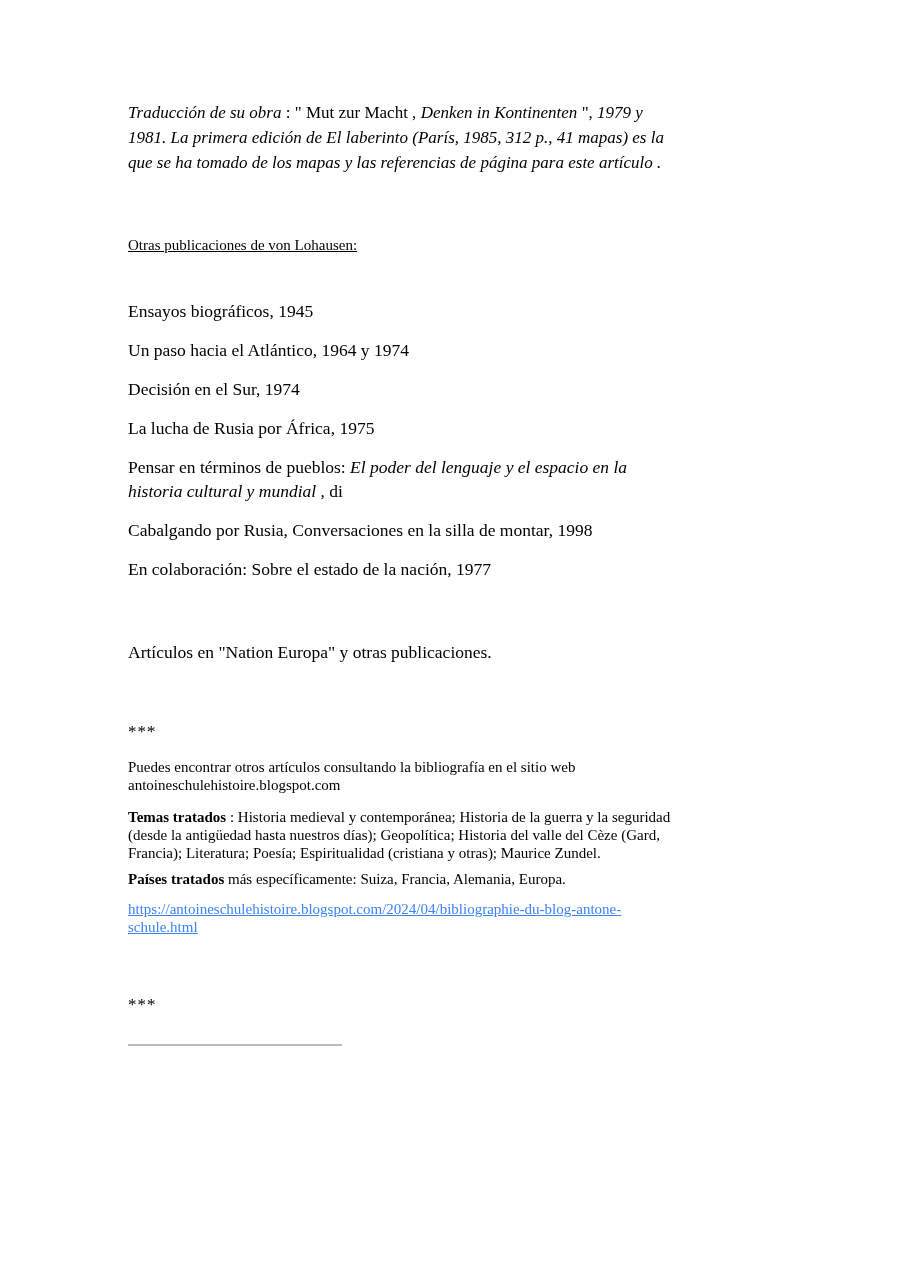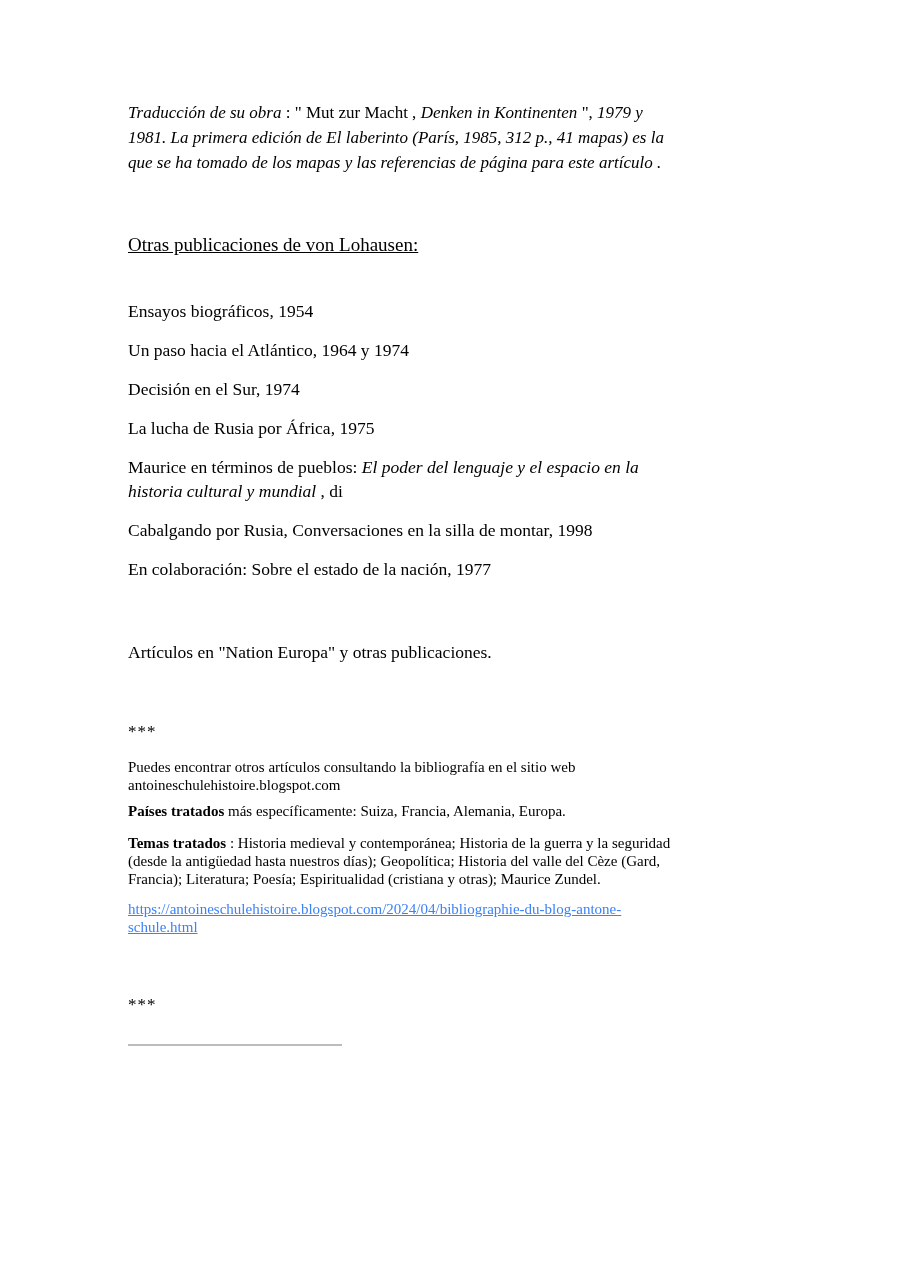--- a/index.html
+++ b/index.html
@@ -21,21 +21,21 @@
   p { margin: 0; }
   .intro {
     font-size: 17px;
     line-height: 25px;
     font-style: italic;
   }
   .intro .roman { font-style: normal; }
   .heading {
     margin-top: 58px;
     margin-bottom: 42px;
-    font-size: 19px;
+    font-size: 15px;
     line-height: 24px;
   }
   .heading .underline { text-decoration: underline; }
   .pub {
     font-size: 17.5px;
     line-height: 24px;
     margin: 0 0 15px 0;
   }
   .pub .it { font-style: italic; }
   .articles {
@@ -71,39 +71,39 @@
 </style>
 </head>
 <body>
 
 <div class="page">
 
   <p class="intro"><span class="it">Traducción de su obra</span><span class="roman"> : " Mut zur Macht , </span><span class="it">Denken in Kontinenten</span><span class="roman"> ", </span><span class="it">1979 y 1981. La primera edición de El laberinto (París, 1985, 312 p., 41 mapas) es la que se ha tomado de los mapas y las referencias de página para este artículo .</span></p>
 
   <p class="heading"><span class="underline">Otras publicaciones de von Lohausen:</span></p>
 
-  <p class="pub">Ensayos biográficos, 1954</p>
+  <p class="pub">Ensayos biográficos, 1945</p>
   <p class="pub">Un paso hacia el Atlántico, 1964 y 1974</p>
   <p class="pub">Decisión en el Sur, 1974</p>
   <p class="pub">La lucha de Rusia por África, 1975</p>
 
-  <p class="pub"><span>Maurice en términos de pueblos: </span><span class="it">El poder del lenguaje y el espacio en la historia cultural y mundial</span><span> , di</span></p>
+  <p class="pub"><span>Pensar en términos de pueblos: </span><span class="it">El poder del lenguaje y el espacio en la historia cultural y mundial</span><span> , di</span></p>
 
   <p class="pub">Cabalgando por Rusia, Conversaciones en la silla de montar, 1998</p>
   <p class="pub">En colaboración: Sobre el estado de la nación, 1977</p>
 
   <p class="articles">Artículos en "Nation Europa" y otras publicaciones.</p>
 
   <p class="stars">***</p>
 
   <p class="small">Puedes encontrar otros artículos consultando la bibliografía en el sitio web antoineschulehistoire.blogspot.com</p>
 
+  <p class="small"><b>Temas tratados</b><span> : Historia medieval y contemporánea; Historia de la guerra y la seguridad (desde la antigüedad hasta nuestros días); Geopolítica; Historia del valle del Cèze (Gard, Francia); Literatura; Poesía; Espiritualidad (cristiana y otras); Maurice Zundel.</span></p>
+
   <p class="small countries"><b>Países tratados</b><span> más específicamente: Suiza, Francia, Alemania, Europa.</span></p>
-
-  <p class="small"><b>Temas tratados</b><span> : Historia medieval y contemporánea; Historia de la guerra y la seguridad (desde la antigüedad hasta nuestros días); Geopolítica; Historia del valle del Cèze (Gard, Francia); Literatura; Poesía; Espiritualidad (cristiana y otras); Maurice Zundel.</span></p>
 
   <p class="small link-line"><a class="link" href="#" style="color: #3b82f6;">https://antoineschulehistoire.blogspot.com/2024/04/bibliographie-du-blog-antone-schule.html</a></p>
 
   <p class="stars stars2">***</p>
 
   <div class="footnote-sep"></div>
 
 </div>
 
 </body></html>

